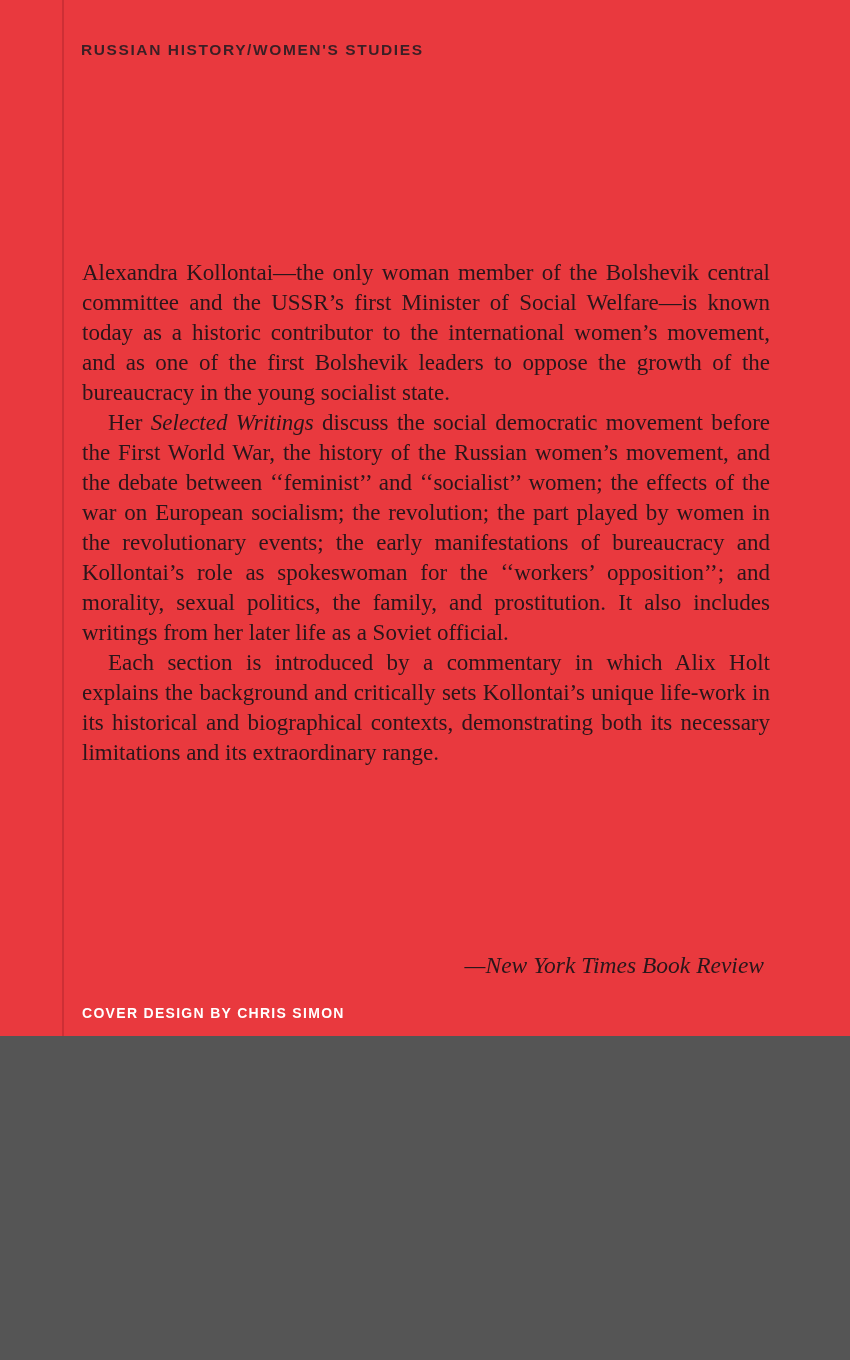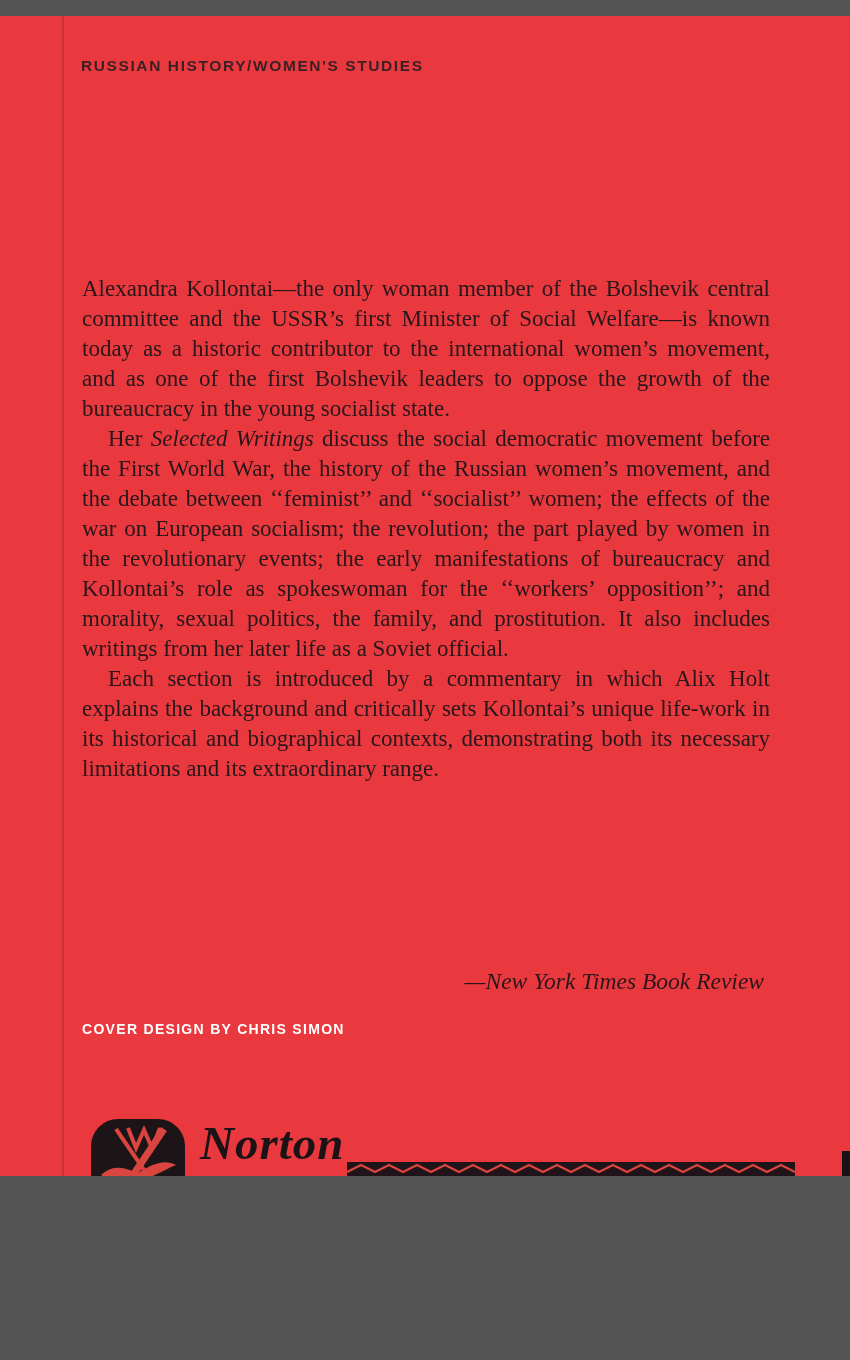--- a/index.html
+++ b/index.html
@@ -3,21 +3,21 @@
 <meta charset="utf-8">
 <style>
   :root{
     --bg:#e9393e;
     --ink:#2a161a;
     --ink-dark:#1d1316;
     --barcode-bg:#fbfbfa;
   }
   html,body{margin:0;padding:0;background:#555;}
   .canvas{
-    position:relative;width:850px;height:1160px;margin:16px auto;
+    position:relative;width:850px;height:1036px;margin:0 auto;
     background:var(--bg);overflow:hidden;
     font-family:"Liberation Serif",serif;color:var(--ink);
   }
   .fold-line{position:absolute;left:62px;top:0;width:2px;height:1360px;background:rgba(60,0,5,0.16);}
   .category{
     position:absolute;left:81px;top:41px;
     font-family:"Liberation Sans",sans-serif;font-weight:bold;
     font-size:15.5px;letter-spacing:1.6px;color:#3a1f25;
   }
   .title-wrap{position:absolute;left:82px;top:126px;width:740px;text-align:center;color:var(--ink-dark);}

